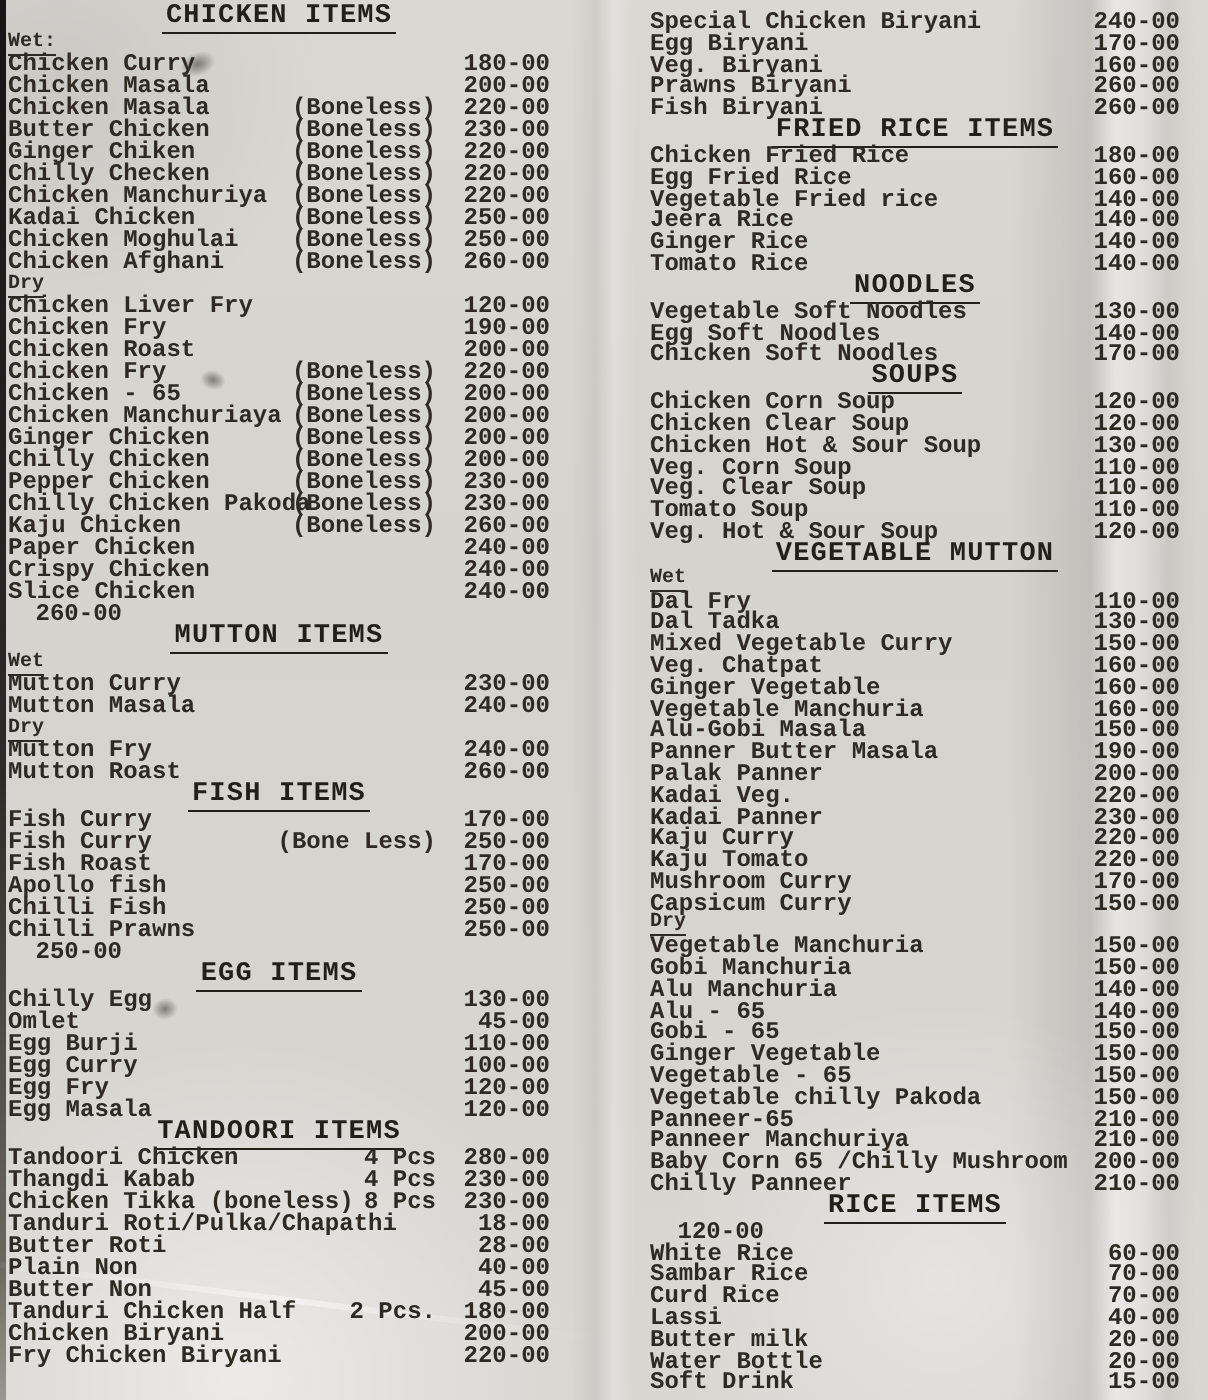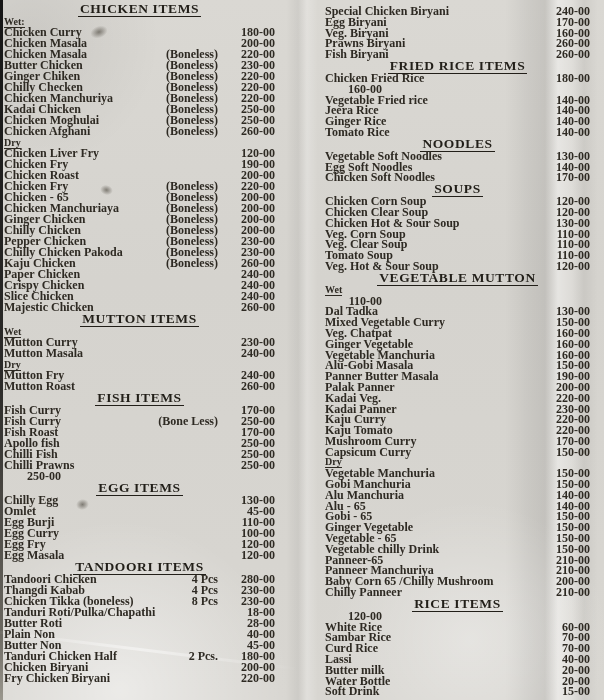--- a/index.html
+++ b/index.html
@@ -1,18 +1,18 @@
 <!DOCTYPE html>
 <html><head>
 <meta charset="utf-8">
 <style>
   html,body{margin:0;padding:0;background:#888;}
   .photo{
     position:relative; width:604px; height:700px; overflow:hidden;
-    font-family:Liberation Serif, serif;
+    font-family:Liberation Mono, monospace;
     color:#2e2a23; font-weight:bold;
     background:
       radial-gradient(circle at 120px 690px, rgba(255,255,255,0.50), rgba(255,255,255,0) 170px),
       radial-gradient(circle at 470px 640px, rgba(255,255,255,0.35), rgba(255,255,255,0) 140px),
       radial-gradient(circle at 30px 40px,  rgba(0,0,0,0.07),       rgba(0,0,0,0) 130px),
       linear-gradient(90deg, rgba(0,0,0,0) 286px, rgba(0,0,0,0.05) 298px, rgba(255,255,255,0.22) 307px, rgba(0,0,0,0) 318px),
       linear-gradient(90deg, rgba(0,0,0,0) 505px, rgba(0,0,0,0.06) 528px, rgba(0,0,0,0.09) 545px, rgba(255,255,255,0.40) 558px, rgba(255,255,255,0.18) 572px, rgba(0,0,0,0.05) 584px, rgba(0,0,0,0) 598px),
       linear-gradient(180deg, #dad8d3 0%, #d5d3ce 40%, #d8d6d1 100%);
   }
   .paper-edge{position:absolute;left:0;top:0;width:3px;height:100%;
@@ -173,21 +173,20 @@
         <span class="name">Crispy Chicken</span>
         <span class="mid"></span>
         <span class="price">240-00</span>
       </div>
       <div class="row">
         <span class="name">Slice Chicken</span>
         <span class="mid"></span>
         <span class="price">240-00</span>
       </div>
       <div class="row">
-        <span class="name">Majestic Chicken</span>
         <span class="mid"></span>
         <span class="price">260-00</span>
       </div>
       <div class="heading"><span class="ht">MUTTON ITEMS</span></div>
       <div class="subheading"><span class="st">Wet</span></div>
       <div class="row">
         <span class="name">Mutton Curry</span>
         <span class="mid"></span>
         <span class="price">230-00</span>
       </div>
@@ -351,20 +350,21 @@
         <span class="mid"></span>
         <span class="price">260-00</span>
       </div>
       <div class="heading"><span class="ht">FRIED RICE ITEMS</span></div>
       <div class="row">
         <span class="name">Chicken Fried Rice</span>
         <span class="mid"></span>
         <span class="price">180-00</span>
       </div>
       <div class="row">
+        <span class="name">Egg Fried Rice</span>
         <span class="mid"></span>
         <span class="price">160-00</span>
       </div>
       <div class="row">
         <span class="name">Vegetable Fried rice</span>
         <span class="mid"></span>
         <span class="price">140-00</span>
       </div>
       <div class="row">
         <span class="name">Jeera Rice</span>
@@ -429,20 +429,21 @@
         <span class="price">110-00</span>
       </div>
       <div class="row">
         <span class="name">Veg. Hot &amp; Sour Soup</span>
         <span class="mid"></span>
         <span class="price">120-00</span>
       </div>
       <div class="heading"><span class="ht">VEGETABLE MUTTON</span></div>
       <div class="subheading"><span class="st">Wet</span></div>
       <div class="row">
+        <span class="name">Dal Fry</span>
         <span class="mid"></span>
         <span class="price">110-00</span>
       </div>
       <div class="row">
         <span class="name">Dal Tadka</span>
         <span class="mid"></span>
         <span class="price">130-00</span>
       </div>
       <div class="row">
         <span class="name">Mixed Vegetable Curry</span>
@@ -539,21 +540,21 @@
         <span class="name">Ginger Vegetable</span>
         <span class="mid"></span>
         <span class="price">150-00</span>
       </div>
       <div class="row">
         <span class="name">Vegetable - 65</span>
         <span class="mid"></span>
         <span class="price">150-00</span>
       </div>
       <div class="row">
-        <span class="name">Vegetable chilly Drink</span>
+        <span class="name">Vegetable chilly Pakoda</span>
         <span class="mid"></span>
         <span class="price">150-00</span>
       </div>
       <div class="row">
         <span class="name">Panneer-65</span>
         <span class="mid"></span>
         <span class="price">210-00</span>
       </div>
       <div class="row">
         <span class="name">Panneer Manchuriya</span>

